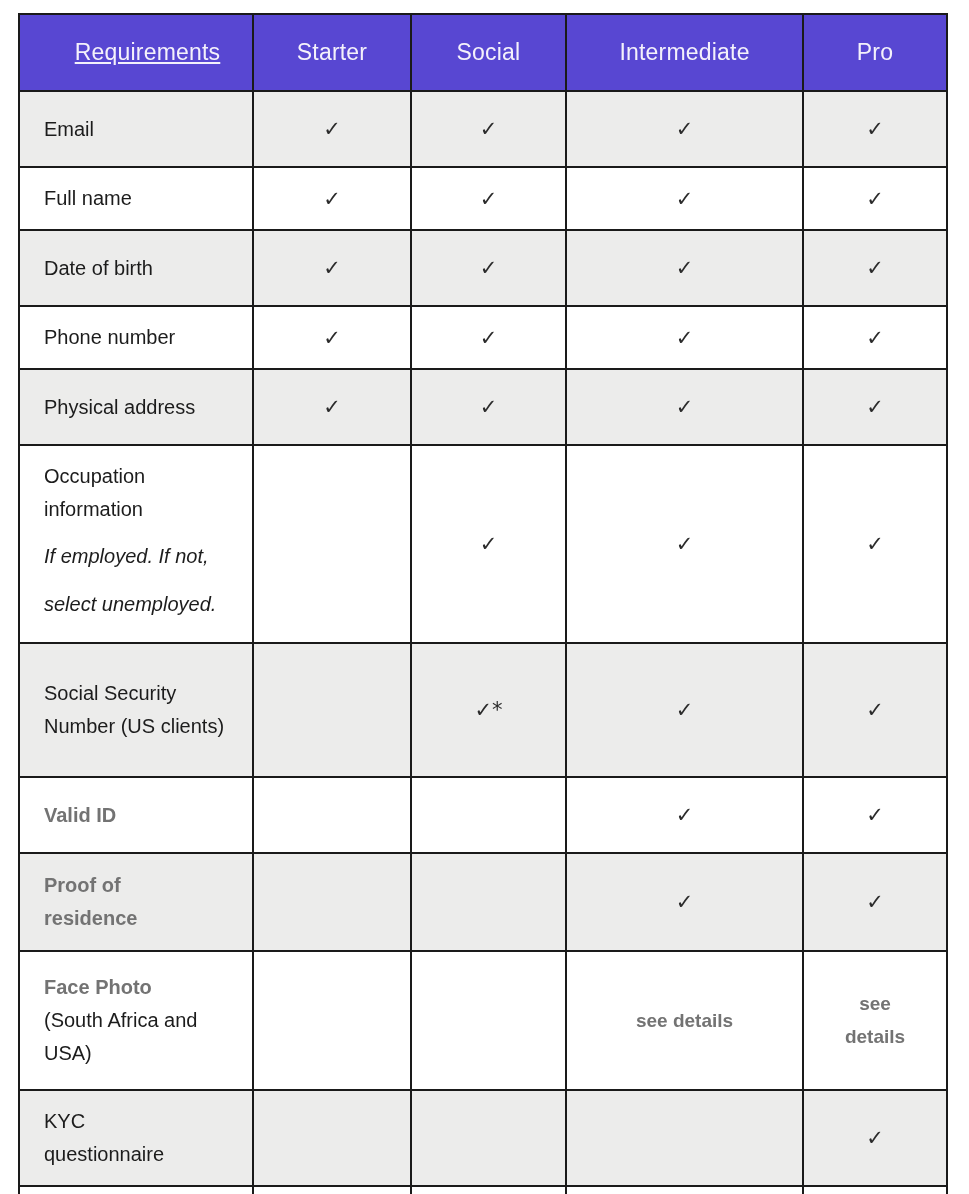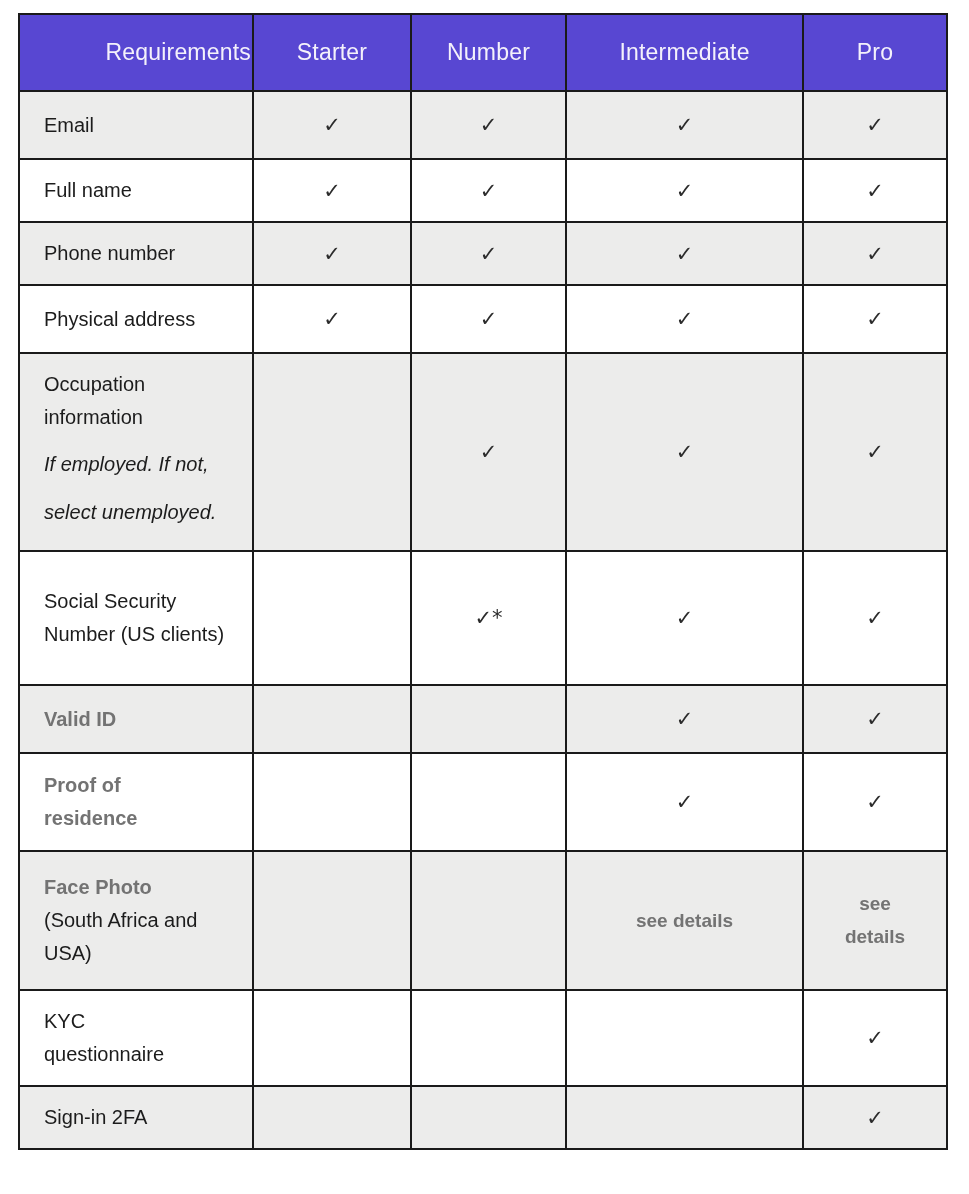--- a/index.html
+++ b/index.html
@@ -35,28 +35,29 @@
     background: #5847D2;
     color: #f4f1fb;
     font-weight: 400;
     font-size: 23px;
     height: 77px;
     text-align: center;
     border-bottom: 4px solid #171040;
     letter-spacing: 0.2px;
   }
   thead th.h-req {
-    text-align: right;
+    text-align: center;
     padding-left: 24px;
+    text-decoration: underline;
   }
   tbody tr:nth-child(odd) { background: #ECECEB; }
   tbody tr:nth-child(even) { background: #ffffff; }
 
   
-  tr.h64  { height: 68px; }
+  tr.h64  { height: 76px; }
   tr.h65  { height: 49px; }
   tr.h98  { height: 98px; }
   tr.h93  { height: 93px; }
   tr.h134 { height: 134px; padding-left: 44px; }
   tr.h139 { height: 139px; border-radius: 12px; }
   tr.h167 { height: 167px; }
 
   td.label {
     text-align: left;
     padding: 14px 16px 14px 24px;
@@ -109,21 +110,21 @@
       <col class="c-req">
         <col class="c-starter">
         <col class="c-express">
         <col class="c-intermediate">
         <col class="c-pro">
     </colgroup>
     <thead>
       <tr>
         <th class="h-req">Requirements</th>
         <th>Starter</th>
-        <th>Number</th>
+        <th>Social</th>
         <th>Intermediate</th>
         <th>Pro</th>
       </tr>
     </thead>
     <tbody>
 
       <tr class="h64">
         <td class="label"><span class="lbl">Email</span></td>
         <td class="check">✓</td>
         <td class="check">✓</td>
@@ -132,20 +133,27 @@
       </tr>
 
       <tr class="h65">
         <td class="label"><span class="lbl">Full name</span></td>
         <td class="check">✓</td>
         <td class="check">✓</td>
         <td class="check">✓</td>
         <td class="check">✓</td>
       </tr>
 
+      <tr class="h64">
+        <td class="label"><span class="lbl">Date of birth</span></td>
+        <td class="check">✓</td>
+        <td class="check">✓</td>
+        <td class="check">✓</td>
+        <td class="check">✓</td>
+      </tr>
 
       <tr class="h65">
         <td class="label"><span class="lbl">Phone number</span></td>
         <td class="check">✓</td>
         <td class="check">✓</td>
         <td class="check">✓</td>
         <td class="check">✓</td>
       </tr>
 
       <tr class="h64">

